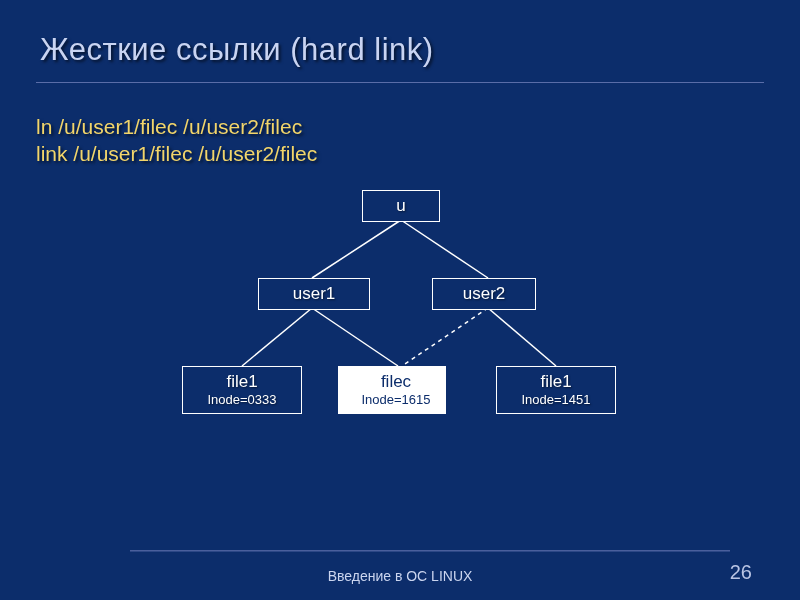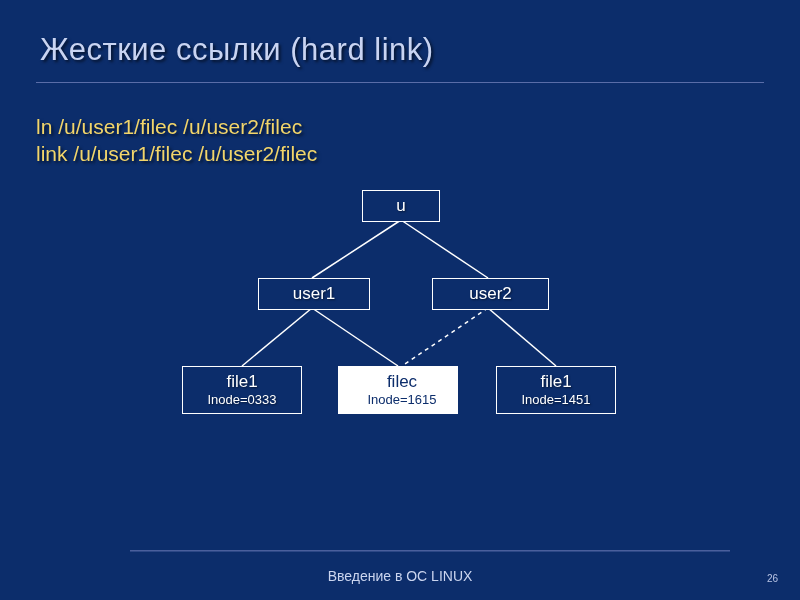--- a/index.html
+++ b/index.html
@@ -50,45 +50,45 @@
     text-shadow: 1px 1px 2px rgba(0,0,0,0.5);
   }
   .node.highlight {
     background: #fff;
     color: #0c2d6b;
     text-shadow: none;
   }
   .node .sub { font-size: 13px; display:block; margin-top:0; }
   .node-u    { left: 222px; top: 0;  width: 78px; }
   .node-usr1 { left: 118px; top: 88px; width: 112px; }
-  .node-usr2 { left: 292px; top: 88px; width: 117px; }
+  .node-usr2 { left: 292px; top: 88px; width: 104px; }
   .node-f1   { left: 42px;  top: 176px; width: 120px; padding:5px 0 6px 0; }
-  .node-fc   { left: 198px; top: 176px; width: 120px; padding:5px 0 6px 8px; }
+  .node-fc   { left: 198px; top: 176px; width: 108px; padding:5px 0 6px 8px; }
   .node-f2   { left: 356px; top: 176px; width: 120px; padding:5px 0 6px 0; }
   svg.lines { position:absolute; left:0; top:0; width:520px; height:260px; pointer-events:none; }
   .footer {
     position: absolute;
     bottom: 16px;
     left: 0; width: 100%;
     text-align: center;
     color: #cbd5ef;
     font-size: 14px;
   }
   .bottom-line {
     position:absolute;
     bottom: 48px;
     left: 130px; right: 70px;
     border-top: 1px solid #4a5f9c;
     border-bottom: 1px solid #2c4786;
   }
   .pagenum {
     position:absolute;
-    bottom: 16px; right: 22px;
+    bottom: 16px; right: 48px;
     color: #b9c4e4;
-    font-size: 10px;
+    font-size: 20px;
   }
   .watermark {
     position:absolute;
     right: 10px; bottom: 6px;
     font-size: 20px;
     font-weight: bold;
     color: rgba(255,255,255,0.12);
     letter-spacing: 0.5px;
   }
 </style>

